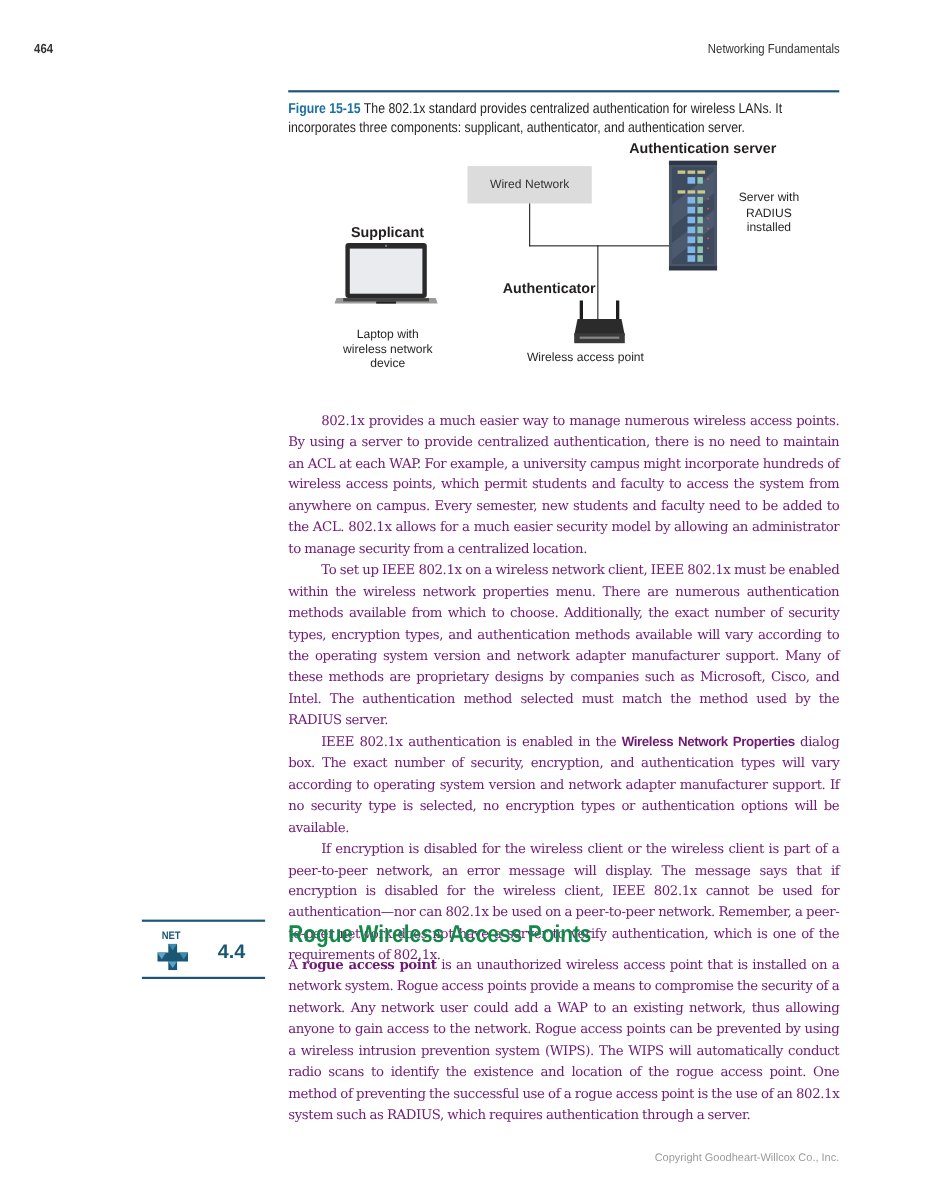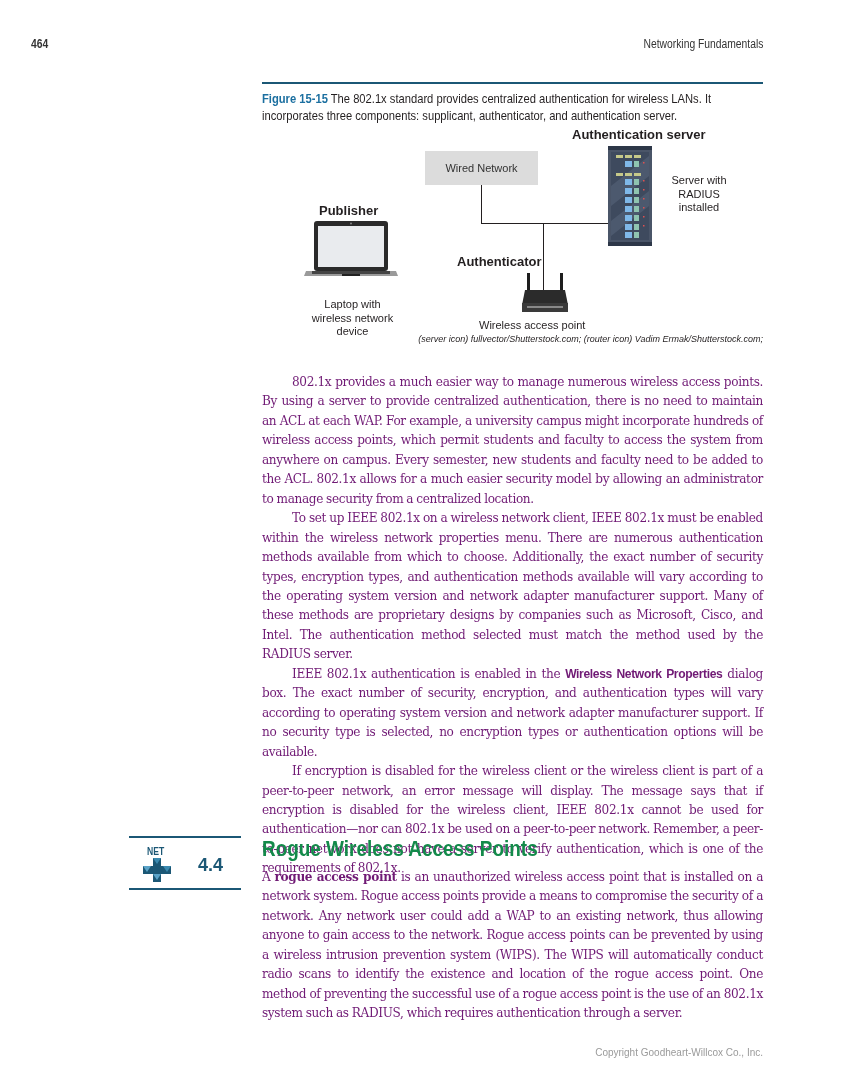--- a/index.html
+++ b/index.html
@@ -87,21 +87,21 @@
       <rect x="35" y="43" width="1.5" height="1.5"></rect>
     <rect x="35" y="52" width="1.5" height="1.5"></rect>
       <rect x="35" y="61" width="1.5" height="1.5"></rect>
       <rect x="35" y="70" width="1.5" height="1.5"></rect>
     <rect x="35" y="79" width="1.5" height="1.5"></rect>
   </g>
 </svg>
 
 <div class="abs dlabel dsmall" style="left:664px; top:162px; width:70px;margin-top:12px;">Server with RADIUS installed</div>
 
-<div class="abs dlabel dbold" style="left:319px; top:203px;">Publisher</div>
+<div class="abs dlabel dbold" style="left:319px; top:203px;">Supplicant</div>
 
 <svg class="abs" style="left:304px; top:220px;" width="94" height="58" viewBox="0 0 94 58">
   <rect x="10" y="1" width="74" height="50" rx="3" fill="#2a2a2a"></rect>
   <rect x="14" y="6" width="66" height="41" fill="#e9ebee"></rect>
   <circle cx="47" cy="3.5" r="1" fill="#888"></circle>
   <polygon points="2,51 92,51 94,56 0,56" fill="#9a9a9a"></polygon>
   <rect x="8" y="51" width="78" height="3" fill="#444"></rect>
   <rect x="38" y="54" width="18" height="2" fill="#222"></rect>
 </svg>
 
@@ -113,21 +113,20 @@
   <rect x="6" y="0" width="3" height="20" fill="#1e1e1e"></rect>
   <rect x="39" y="0" width="3" height="20" fill="#1e1e1e"></rect>
   <polygon points="4,17 44,17 47,32 1,32" fill="#2b2b2b"></polygon>
   <rect x="1" y="30" width="46" height="9" fill="#3a3a3a"></rect>
   <rect x="6" y="33" width="36" height="2" fill="#888"></rect>
 </svg>
 
 <div class="abs dlabel" style="left:479px; top:319px; font-size:11px;">Wireless access point</div>
 
 <div class="abs credit">
-  <div>(server icon) fullvector/Shutterstock.com; (router icon) Vadim Ermak/Shutterstock.com;</div>
 </div>
 
 <div class="abs body-text" style="top:373px;">
   <p>802.1x provides a much easier way to manage numerous wireless access points. By using a server to provide centralized authentication, there is no need to maintain an ACL at each WAP. For example, a university campus might incorporate hundreds of wireless access points, which permit students and faculty to access the system from anywhere on campus. Every semester, new students and faculty need to be added to the ACL. 802.1x allows for a much easier security model by allowing an administrator to manage security from a centralized location.</p>
   <p>To set up IEEE 802.1x on a wireless network client, IEEE 802.1x must be enabled within the wireless network properties menu. There are numerous authentication methods available from which to choose. Additionally, the exact number of security types, encryption types, and authentication methods available will vary according to the operating system version and network adapter manufacturer support. Many of these methods are proprietary designs by companies such as Microsoft, Cisco, and Intel. The authentication method selected must match the method used by the RADIUS server.</p>
   <p><span>IEEE 802.1x authentication is enabled in the </span><span class="sans-bold">Wireless Network Properties</span><span> dialog box. The exact number of security, encryption, and authentication types will vary according to operating system version and network adapter manufacturer support. If no security type is selected, no encryption types or authentication options will be available.</span></p>
   <p>If encryption is disabled for the wireless client or the wireless client is part of a peer-to-peer network, an error message will display. The message says that if encryption is disabled for the wireless client, IEEE 802.1x cannot be used for authentication—nor can 802.1x be used on a peer-to-peer network. Remember, a peer-to-peer network does not have a server to verify authentication, which is one of the requirements of 802.1x.</p>
 </div>
 
 <div class="abs net-box"></div>

